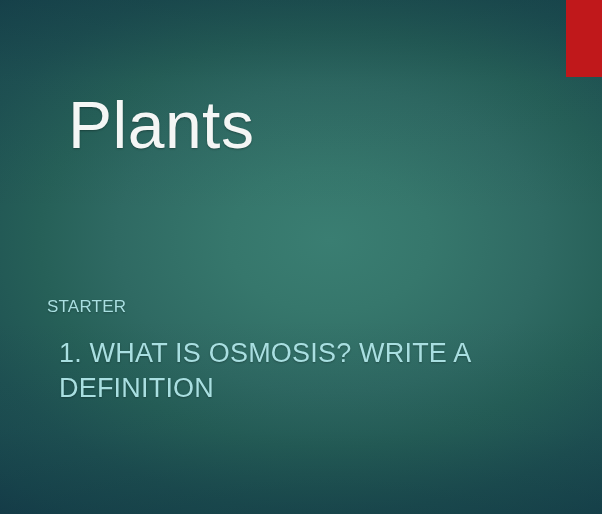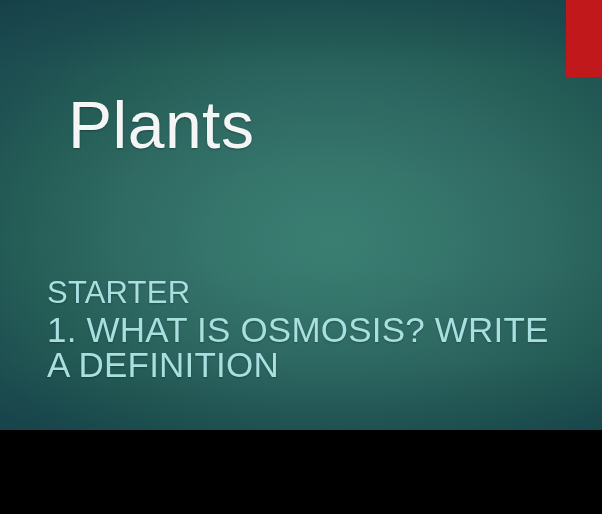--- a/index.html
+++ b/index.html
@@ -3,21 +3,21 @@
 <meta charset="utf-8">
 <style>
   html, body {
     margin: 0;
     padding: 0;
     background: #000;
   }
   #slide {
     position: relative;
     width: 602px;
-    height: 430px;
+    height: 514px;
     overflow: hidden;
     font-family: "Liberation Sans", sans-serif;
     
     background:
       radial-gradient(ellipse 560px 400px at 330px 240px,
         #3a7e72 0%,
         #36776c 18%,
         #2f6a63 38%,
         #266058 52%,
         #1f5253 68%,
@@ -74,29 +74,29 @@
 
   .line {
     color: #a9dfe1;
     text-shadow: 0 1px 2px rgba(0,0,0,0.26);
     font-weight: 300;
     letter-spacing: 0.2px;
     white-space: pre-wrap;
   }
 
   .line.starter {
-    font-size: 31px;
+    font-size: 17px;
     line-height: 35px;
-    margin: 0 0 2px 0;
+    margin: 14px 0 2px 0;
   }
 
   .line.question {
-    font-size: 35px;
+    font-size: 27px;
     line-height: 35px;
-    margin: 0;
+    margin: 12px;
   }
 
   .spacer {
     height: 35px;
   }
 </style>
 </head>
 <body>
 
 <div id="slide">

